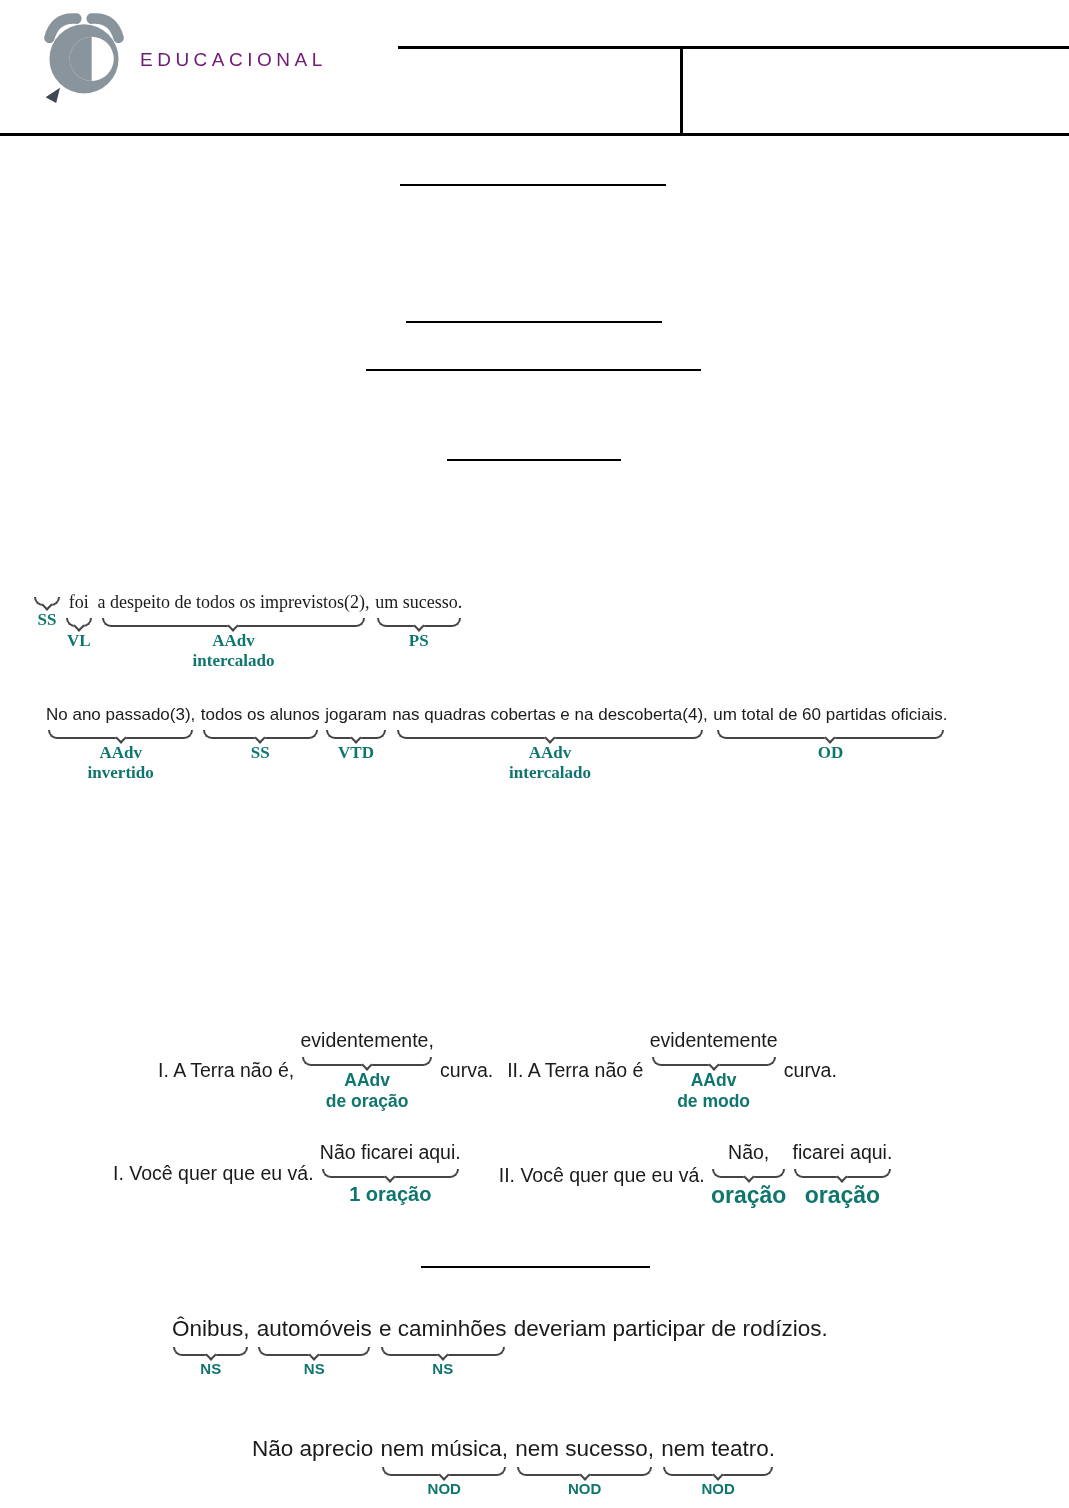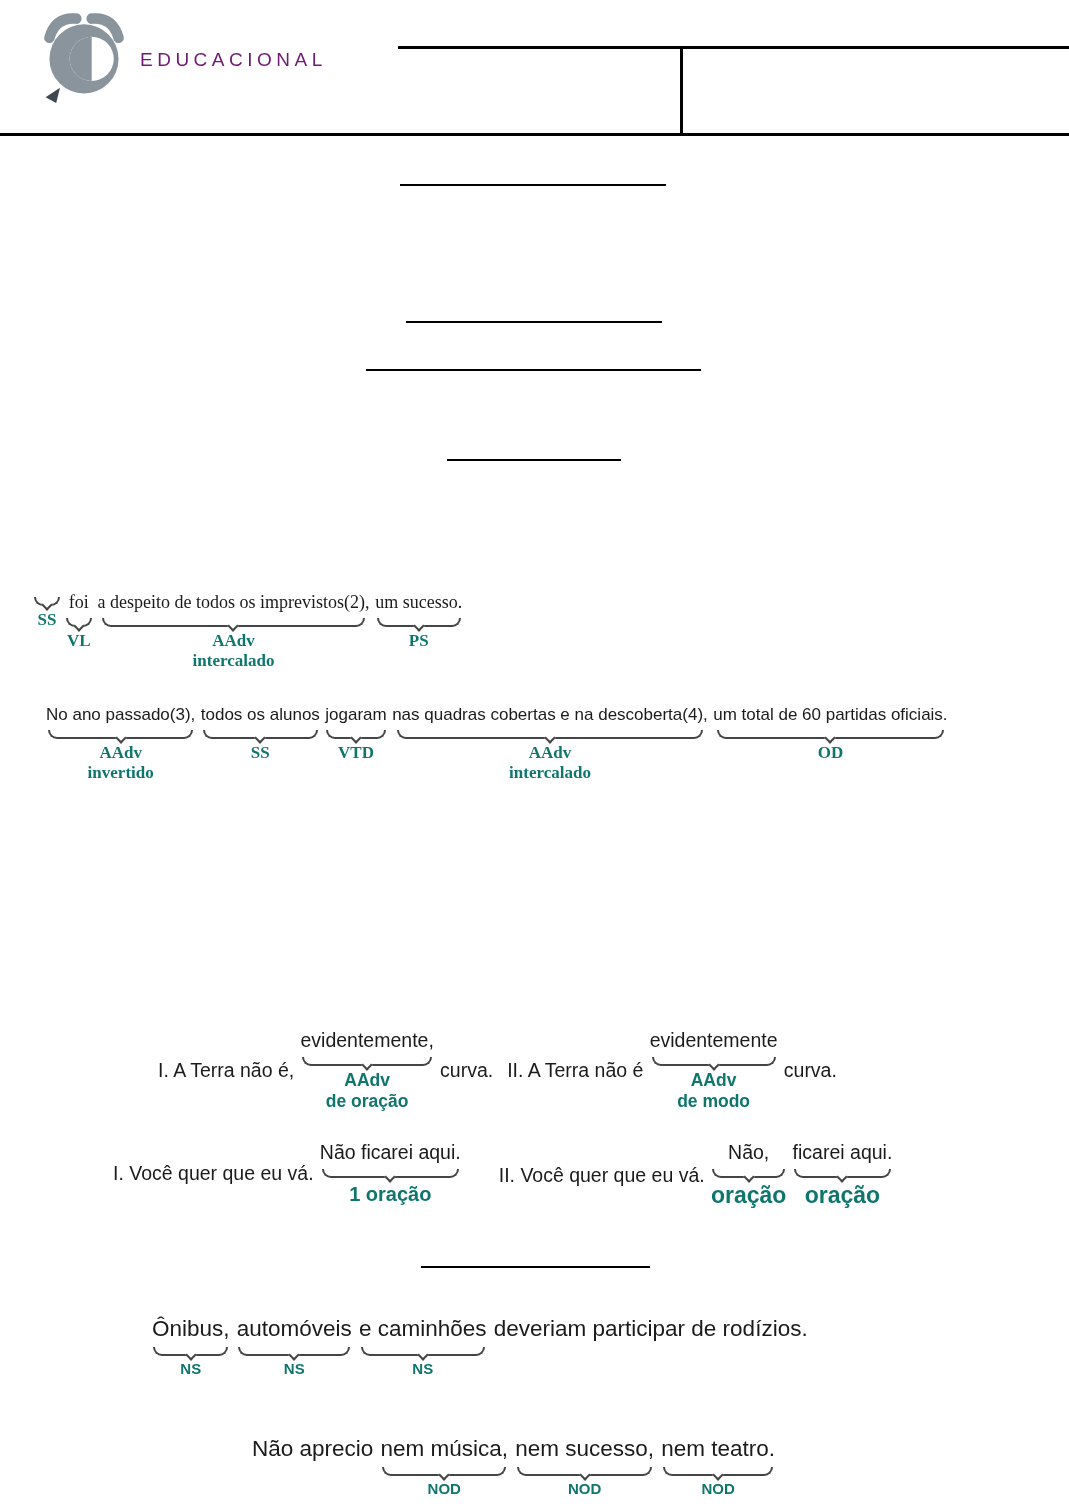--- a/index.html
+++ b/index.html
@@ -209,21 +209,21 @@
       <div class="seg">
         <span class="seg-text">ficarei aqui.</span>
         <div class="ub">
             <i class="tip"></i>
           </div>
         <div class="seg-label label-mid">oração</div>
       </div>
     </div>
   </div>
 
-  <div class="annotated sans" style="left:152px; top:1316px; font-size:22.5px;">
+  <div class="annotated sans" style="left:172px; top:1316px; font-size:22.5px;">
     <div class="seg">
       <span class="seg-text">Ônibus,</span>
       <div class="ub">
           <i class="tip"></i>
         </div>
       <div class="seg-label label-ns">NS</div>
     </div>
     <div class="seg">
       <span class="seg-text">automóveis</span>
       <div class="ub">

